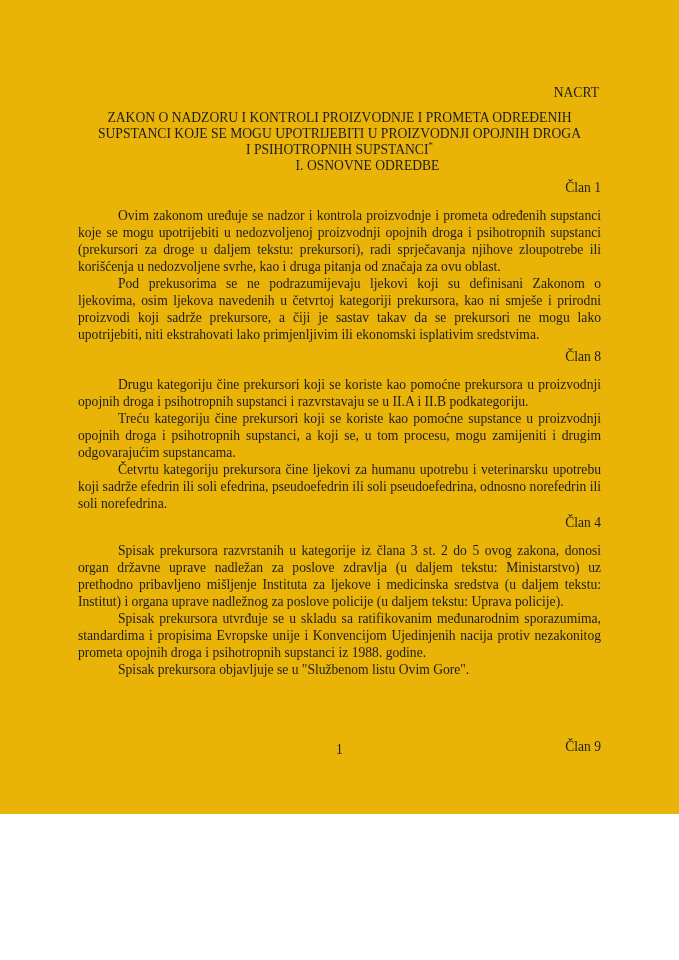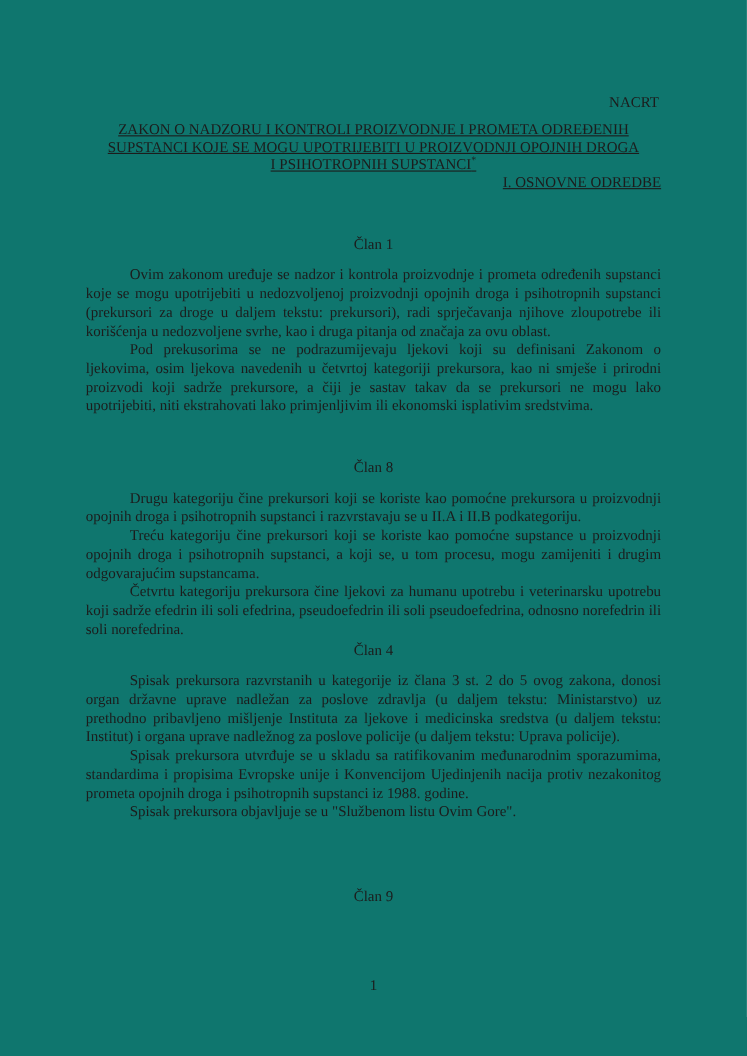--- a/index.html
+++ b/index.html
@@ -3,48 +3,47 @@
 <meta charset="utf-8">
 <style>
   html, body {
     margin: 0;
     padding: 0;
     background: #ffffff;
   }
   .page {
     position: relative;
     width: 679px;
-    height: 960px;
-    background: #0f766e;
+    height: 814px;
+    background: #eab308;
     box-sizing: border-box;
     padding: 84px 78px 0 78px;
     font-family: "Liberation Serif", "DejaVu Serif", serif;
     font-size: 13.6px;
     line-height: 17px;
     color: #1c1c1c;
     overflow: hidden;
   }
   .draft-label {
     text-align: right;
     margin-bottom: 9px;
     padding-right: 2px;
   }
   .doc-title {
     text-align: center;
     line-height: 15.9px;
-    text-decoration: underline;
   }
   .section-heading {
-    text-align: right;
+    text-align: center;
     line-height: 15.9px;
     padding-left: 56px;
   }
   .article-heading {
-    text-align: center;
-    margin: 39px 0 11px 0;
+    text-align: right;
+    margin: 5px 0 11px 0;
   }
   .article-heading.tight-top { margin-top: 2px; }
   .article-heading.far-top { margin-top: 60px; }
   p.body-par {
     margin: 0;
     text-align: justify;
     text-indent: 40px;
   }
   .page-number {
     position: absolute;

